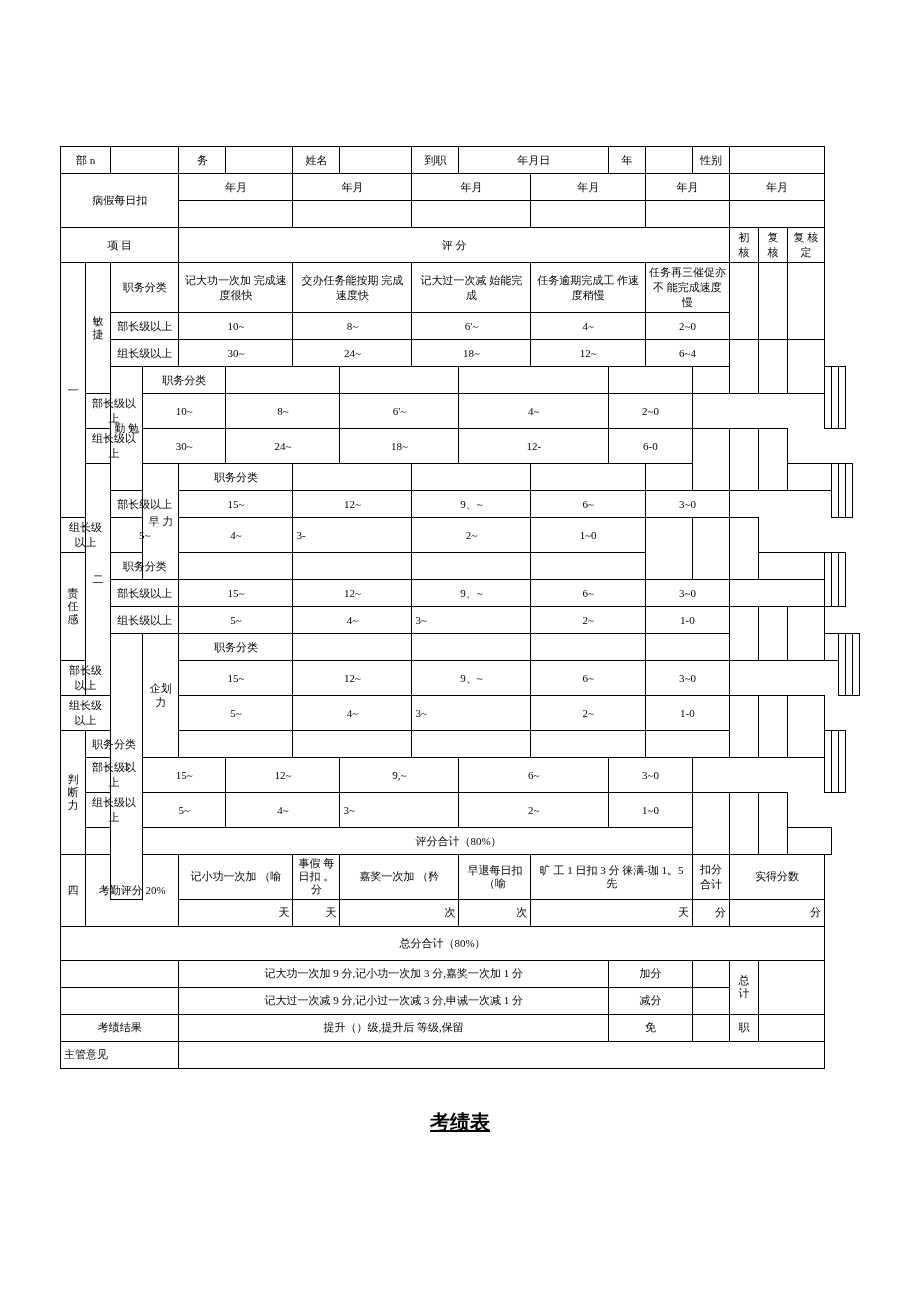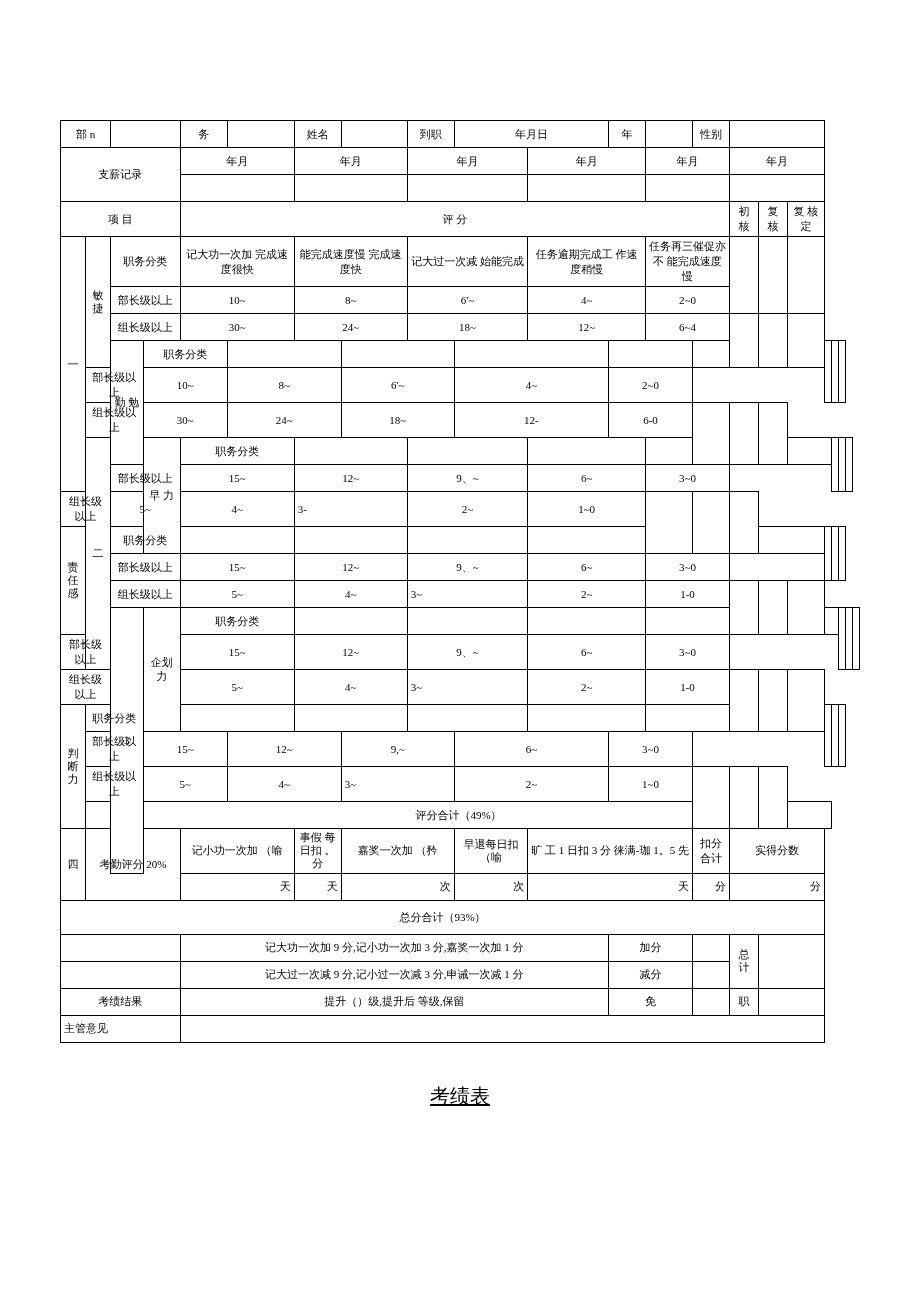--- a/index.html
+++ b/index.html
@@ -5,39 +5,39 @@
   body {
     font-family: "SimSun", "宋体", serif;
     font-size: 11px;
     margin: 0;
     padding: 40px;
     background: #fff;
     color: #000;
   }
   .sheet {
     width: 800px;
-    margin: 80px auto 0;
+    margin: 106px auto 0;
   }
   table {
     border-collapse: collapse;
     width: 100%;
   }
   td {
     border: 1px solid #000;
     padding: 2px 3px;
     text-align: center;
     vertical-align: middle;
     height: 22px;
   }
   .tall { height: 34px; }
   .left { text-align: left; }
   .title-bottom {
     text-align: center;
     font-size: 20px;
-    font-weight: normal;
+    font-weight: bold;
     margin-top: 40px;
     text-decoration: underline;
   }
   .vstack { line-height: 1.2; }
 </style>
 </head>
 <body>
 
 <div class="sheet">
 <table>
@@ -52,21 +52,21 @@
   <td></td>
   <td style="width:40px">到职</td>
   <td colspan="2">年月日</td>
   <td style="width:30px">年</td>
   <td style="width:40px"></td>
   <td style="width:30px">性别</td>
   <td colspan="3"></td>
 </tr>
 
 <tr>
-  <td colspan="4" rowspan="2">支薪记录</td>
+  <td colspan="4" rowspan="2">病假每日扣</td>
   <td colspan="2">年月</td>
   <td colspan="2">年月</td>
   <td colspan="2">年月</td>
   <td colspan="2">年月</td>
   <td colspan="2">年月</td>
   <td colspan="3">年月</td>
 </tr>
 <tr>
   <td colspan="2"></td>
   <td colspan="2"></td>
@@ -82,21 +82,21 @@
   <td style="width:22px">初 核</td>
   <td style="width:22px">复 核</td>
   <td style="width:30px">复 核定</td>
 </tr>
 
 <tr>
   <td rowspan="8" style="width:18px">一</td>
   <td rowspan="4" class="vstack" style="width:18px">敏 捷</td>
   <td colspan="2">职务分类</td>
   <td colspan="2">记大功一次加 完成速度很快</td>
-  <td colspan="2">能完成速度慢 完成速度快</td>
+  <td colspan="2">交办任务能按期 完成速度快</td>
   <td colspan="2">记大过一次减 始能完成</td>
   <td colspan="2">任务逾期完成工 作速度稍慢</td>
   <td colspan="2">任务再三催促亦不 能完成速度慢</td>
   <td rowspan="2"></td>
   <td rowspan="2"></td>
   <td rowspan="2"></td>
 </tr>
 <tr>
   <td colspan="2">部长级以上</td>
   <td colspan="2">10~</td>
@@ -273,21 +273,21 @@
   <td colspan="2">4~</td>
   <td colspan="2" class="left">3~</td>
   <td colspan="2">2~</td>
   <td colspan="2">1~0</td>
   <td rowspan="2"></td>
   <td rowspan="2"></td>
   <td rowspan="2"></td>
 </tr>
 
 <tr>
-  <td colspan="17">评分合计（49%）</td>
+  <td colspan="17">评分合计（80%）</td>
 </tr>
 
 <tr class="tall">
   <td rowspan="2">四</td>
   <td colspan="3" rowspan="2">考勤评分 20%</td>
   <td colspan="2" class="vstack">记小功一次加 （喻</td>
   <td class="vstack">事假 每日扣 。分</td>
   <td colspan="2" class="vstack">嘉奖一次加 （矜</td>
   <td class="vstack">早退每日扣 （喻</td>
   <td colspan="3" class="vstack">旷   工 1 日扣 3 分 徕满-珈 1。5 先</td>
@@ -298,21 +298,21 @@
   <td colspan="2" style="text-align:right">天</td>
   <td style="text-align:right">天</td>
   <td colspan="2" style="text-align:right">次</td>
   <td style="text-align:right">次</td>
   <td colspan="3" style="text-align:right">天</td>
   <td style="text-align:right">分</td>
   <td colspan="3" style="text-align:right">分</td>
 </tr>
 
 <tr class="tall">
-  <td colspan="17">总分合计（93%）</td>
+  <td colspan="17">总分合计（80%）</td>
 </tr>
 
 <tr>
   <td colspan="4"></td>
   <td colspan="7">记大功一次加 9 分,记小功一次加 3 分,嘉奖一次加 1 分</td>
   <td colspan="2">加分</td>
   <td></td>
   <td rowspan="2" class="vstack">总 计</td>
   <td colspan="2" rowspan="2"></td>
 </tr>

